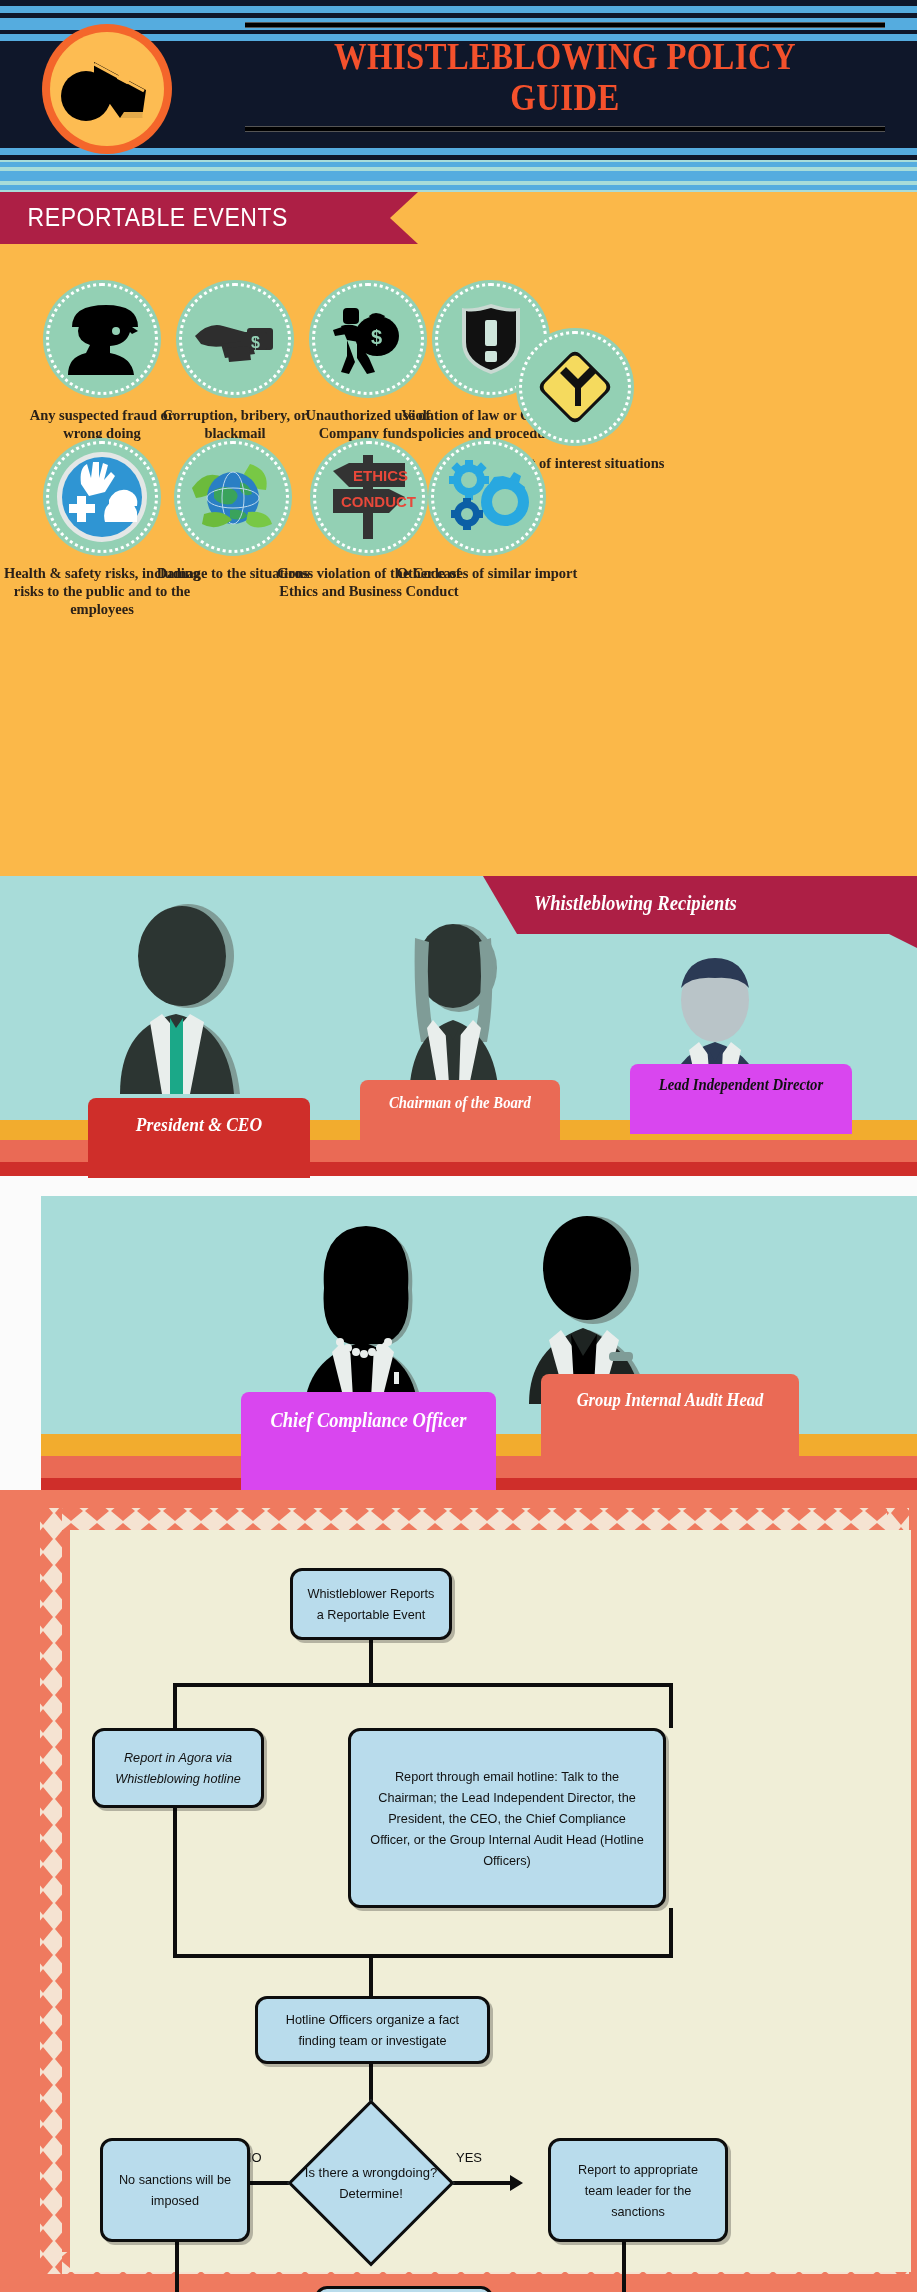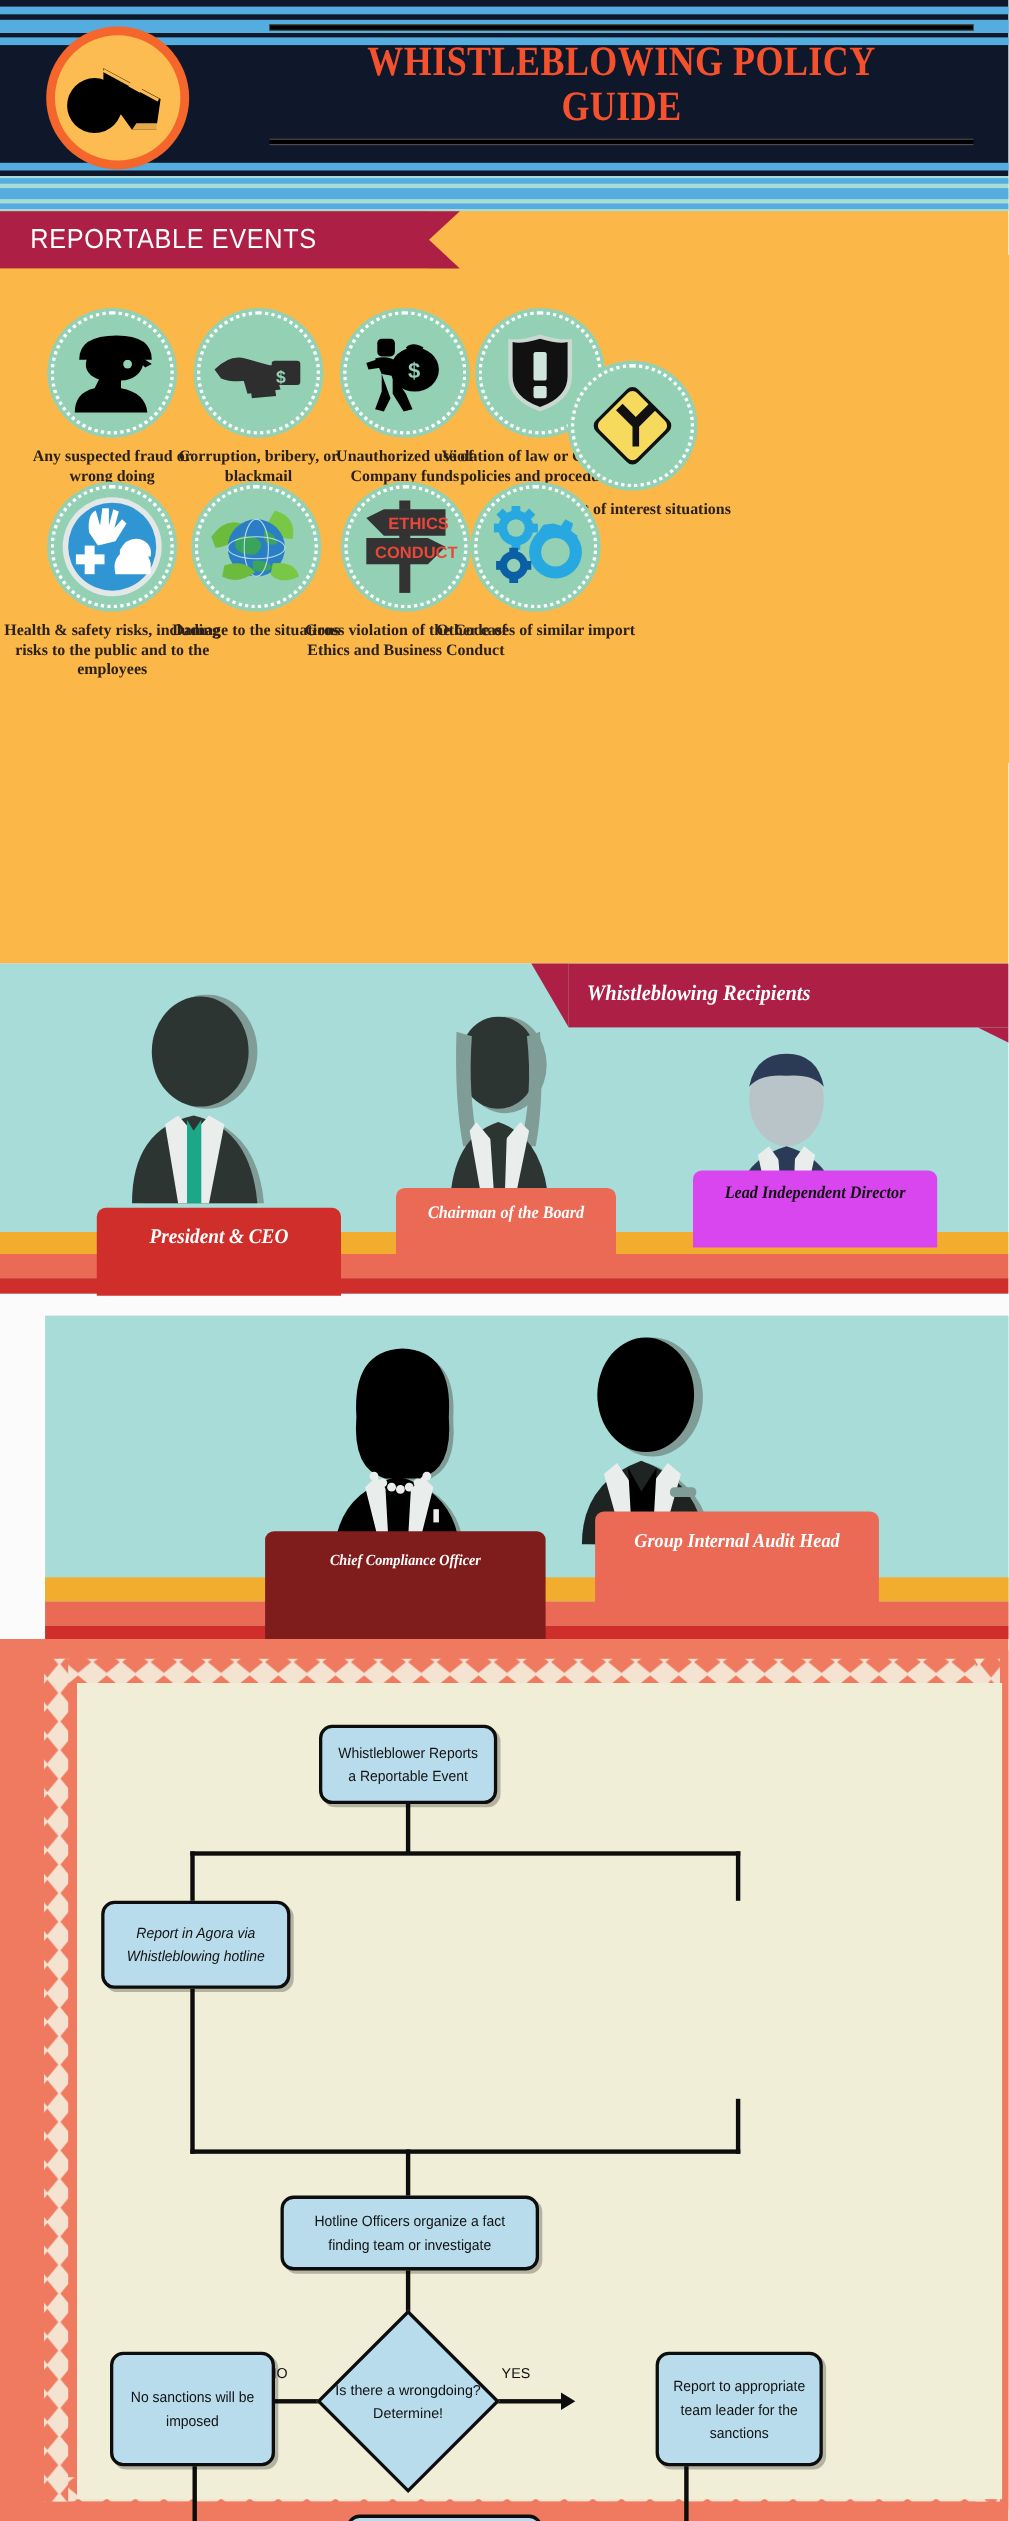--- a/index.html
+++ b/index.html
@@ -382,21 +382,21 @@
       </svg>
     </div>
 
     <div class="band" style="top:238px;height:22px;background:#f2ac2e;"></div>
     <div class="band" style="top:260px;height:22px;background:#ea6a55;"></div>
     <div class="band" style="top:282px;height:12px;background:#cf2e2a;"></div>
 
     <div class="plaque" style="left:500px;top:178px;width:258px;height:74px;background:#ea6a55;font-size:18px;line-height:24px;padding-top:14px;">
       <span>Group Internal Audit Head</span>
     </div>
-    <div class="plaque" style="left:200px;top:196px;width:255px;height:86px;background:#7f1d1d;font-size:14px;line-height:24px;padding-top:16px;">
+    <div class="plaque" style="left:200px;top:196px;width:255px;height:86px;background:#d946ef;font-size:20px;line-height:24px;padding-top:16px;">
       <span>Chief Compliance Officer</span>
     </div>
   </div>
 
   <div class="flow-sec">
     <div class="flow-border">
 
       <svg width="885" height="782" viewBox="0 0 885 782" style="position:absolute;left:0;top:0;">
         <defs>
           <pattern id="dh" width="26" height="22" patternUnits="userSpaceOnUse">
@@ -437,38 +437,41 @@
         <div class="ln" style="left:552px;top:712px;width:4px;height:72px;"></div>
 
         <div class="node" style="left:220px;top:38px;width:162px;height:72px;">
           <span>Whistleblower Reports a Reportable Event</span>
         </div>
 
         <div class="node" style="left:22px;top:198px;width:172px;height:80px;font-style:italic;">
           <span>Report in Agora via Whistleblowing hotline</span>
         </div>
 
+        <div class="node" style="left:278px;top:198px;width:318px;height:180px;">
+          <span>Report through email hotline: Talk to the Chairman; the Lead Independent Director, the President, the CEO, the Chief Compliance Officer, or the Group Internal Audit Head (Hotline Officers)</span>
+        </div>
 
         <div class="node" style="left:185px;top:466px;width:235px;height:68px;">
           <span>Hotline Officers organize a fact finding team or investigate</span>
         </div>
 
         <div class="dia" style="left:226px;top:578px;">
           <div class="shape"></div>
           <div class="lbl">Is there a wrongdoing? Determine!</div>
         </div>
 
         <div class="edge-lbl" style="left:172px;top:620px;">NO</div>
         <div class="edge-lbl" style="left:386px;top:620px;">YES</div>
 
         <div class="node" style="left:30px;top:608px;width:150px;height:104px;">
           <span>No sanctions will be imposed</span>
         </div>
 
-        <div class="node" style="left:478px;top:608px;width:152px;height:104px;margin-left:48px;">
+        <div class="node" style="left:478px;top:608px;width:180px;height:104px;">
           <span>Report to appropriate team leader for the sanctions</span>
         </div>
 
         <div class="node" style="left:245px;top:756px;width:178px;height:52px;">
           <span>Feedback to Whistleblower</span>
         </div>
 
       </div>
     </div>
   </div>

